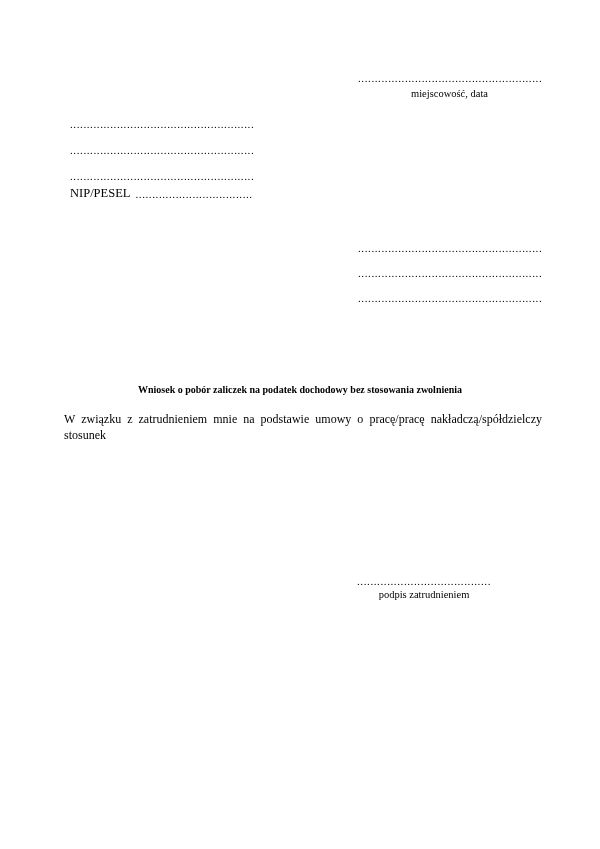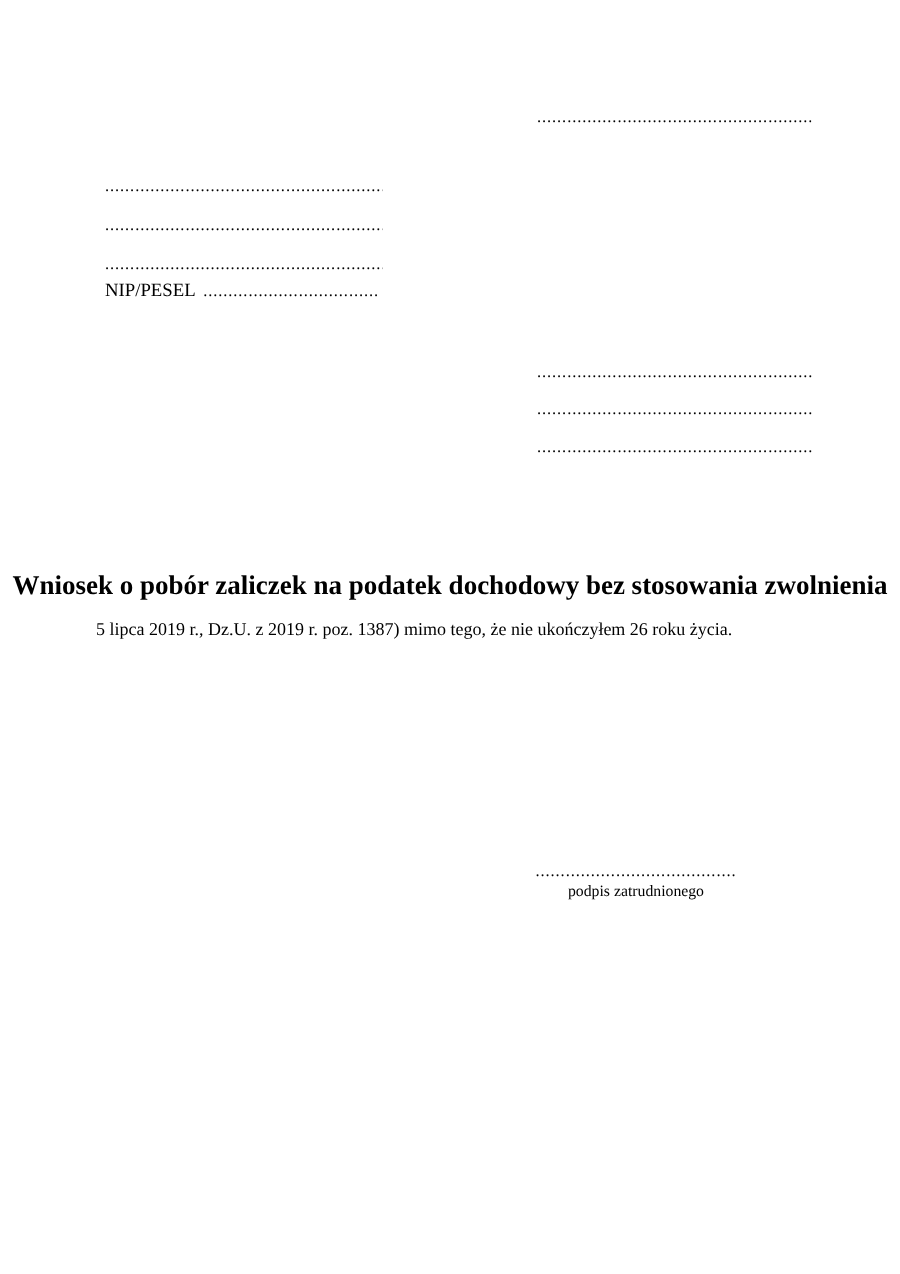--- a/index.html
+++ b/index.html
@@ -63,21 +63,21 @@
   }
 
   #rc1 { left: 358px; top: 242px; width: 184px; }
   #rc2 { left: 358px; top: 267px; width: 184px; }
   #rc3 { left: 358px; top: 292px; width: 184px; }
 
   #title {
     position: absolute;
     left: 0; top: 382px; width: 600px;
     text-align: center;
-    font-size: 18px;
+    font-size: 10px;
     font-weight: bold;
     line-height: 16px;
   }
 
   #para {
     position: absolute;
     left: 64px; top: 412px; width: 478px;
     font-size: 12px;
     line-height: 15.5px;
   }
@@ -89,35 +89,36 @@
 
   #sig-dots  { left: 357px; top: 575px; width: 134px; }
   #sig-label { left: 344px; top: 589px; width: 160px; }
 </style>
 </head>
 <body>
 
 <div class="page">
 
   <div class="dots" id="pd-dots">....................................................................................................</div>
+  <div class="caption" id="pd-label">miejscowość, data</div>
 
   <div class="dots" id="ap1">....................................................................................................</div>
   <div class="dots" id="ap2">....................................................................................................</div>
   <div class="dots" id="ap3">....................................................................................................</div>
 
   <div id="nip-row">
     <span>NIP/PESEL</span><span class="dots-inline">....................................................................................................</span>
   </div>
 
   <div class="dots" id="rc1">....................................................................................................</div>
   <div class="dots" id="rc2">....................................................................................................</div>
   <div class="dots" id="rc3">....................................................................................................</div>
 
   <div id="title">Wniosek o pobór zaliczek na podatek dochodowy bez stosowania zwolnienia</div>
 
   <div id="para">
-    <div class="pline last">5 lipca 2019 r., Dz.U. z 2019 r. poz. 1387) mimo tego, że nie ukończyłem 26 roku życia.</div>
+    <div class="pline just">W związku z zatrudnieniem mnie na podstawie umowy o pracę/pracę nakładczą/spółdzielczy stosunek</div>
   </div>
 
   <div class="dots" id="sig-dots">....................................................................................................</div>
-  <div class="caption" id="sig-label">podpis zatrudnionego</div>
+  <div class="caption" id="sig-label">podpis zatrudnieniem</div>
 
 </div>
 
 </body></html>

